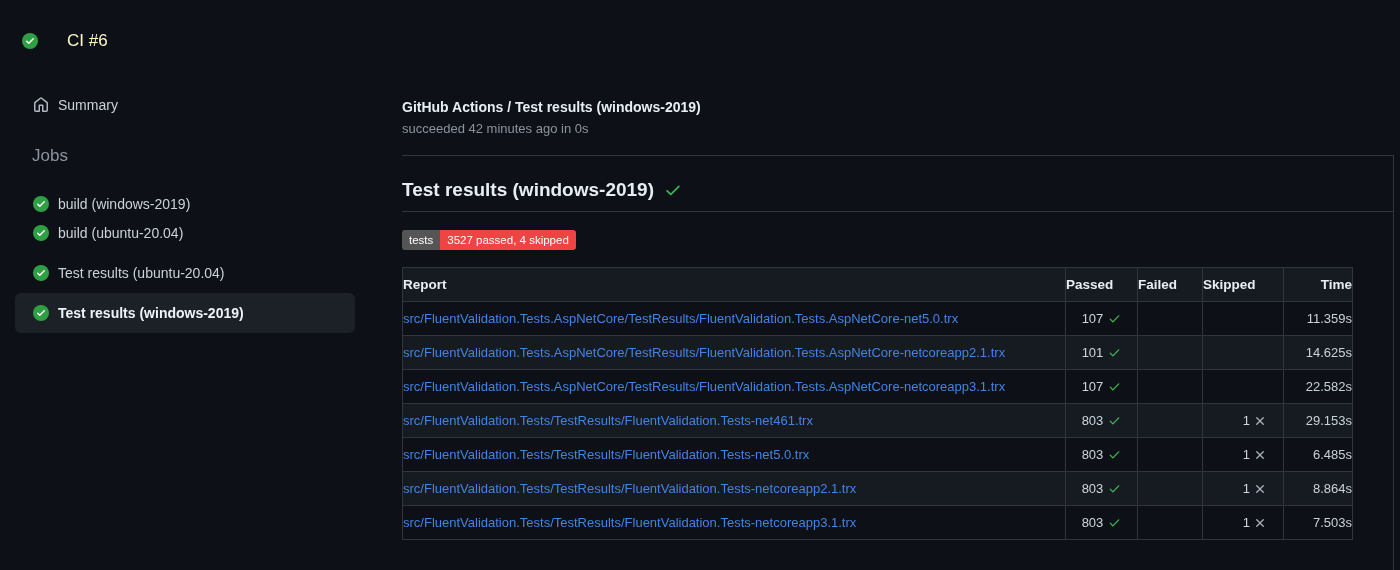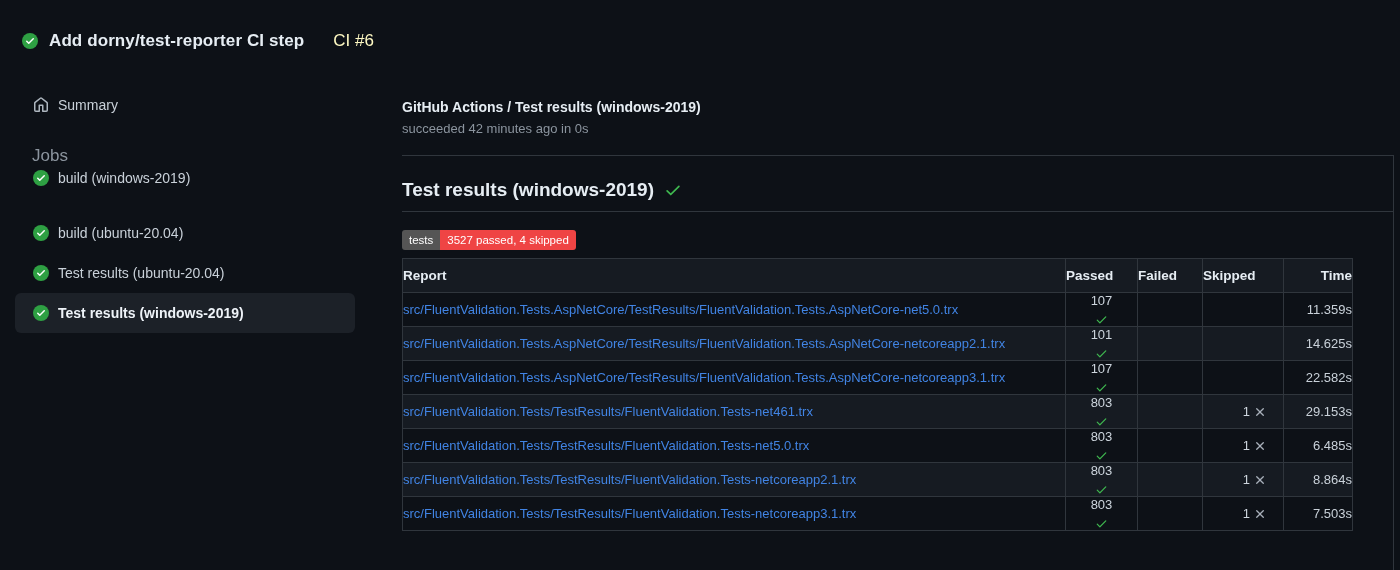--- a/index.html
+++ b/index.html
@@ -43,70 +43,69 @@
   .section-heading { top:179px; display:flex; align-items:center; gap:10px; }
   .section-heading .txt { font-size:19px; font-weight:bold; color:#e6edf3; }
   .section-heading .cc { width:18px; height:18px; }
 
   
   .badge { top:230px; height:20px; display:flex; border-radius:3px; overflow:hidden;
            font-size:11.5px; color:#ffffff; align-items:stretch; }
   .badge .seg { display:flex; align-items:center; padding:0 7px; }
 
   
-  .results-table { top:258px; border-collapse:collapse; table-layout:fixed;
+  .results-table { top:267px; border-collapse:collapse; table-layout:fixed;
                    width:950px; font-size:13px;padding-left:44px; }
   .results-table th, .results-table td {
     border:1px solid #30363d; height:34px; padding:0; vertical-align:middle;
     overflow:hidden; white-space:nowrap;
   }
   .results-table thead tr { background:#161b22; }
   .results-table tbody tr:nth-child(odd) { background:#0d1117; }
   .results-table tbody tr:nth-child(even) { background:#161b22; }
   .results-table th { font-size:13.5px; font-weight:bold; color:#e6edf3; }
   .th-report, .td-report { text-align:left; padding-left:15px; }
   .th-passed, .th-failed, .th-skipped { text-align:left; }
   .th-time, .td-time { text-align:right; padding-right:10px; color:#c9d1d9; }
   .td-report a { color:#4184e4; text-decoration:none; }
-  .td-passed .wrap { display:flex; align-items:center; justify-content:center; gap:5px;flex-direction:column; }
+  .td-passed .wrap { display:flex; align-items:center; justify-content:center; gap:5px; }
   .td-skipped .wrap { display:flex; align-items:center; justify-content:flex-end;
                       gap:3px; padding-right:16px; }
   .td-passed .num { color:#cdd5dd; }
   .td-skipped .num { color:#cdd5dd; }
   .cc.sm { width:13px; height:13px; }
   .cc.sm svg { width:13px; height:13px; }
   .cc.xm { width:14px; height:14px; }
   .cc.xm svg { width:14px; height:14px; }
 </style>
 </head>
 <body>
 
 <div class="abs run-header">
   <span class="cc">
   <svg width="16" height="16" viewBox="0 0 16 16">
         <circle cx="8" cy="8" r="8" fill="#2ea043"></circle>
         <path fill="#ffffff" d="M11.78 6.28a.75.75 0 0 0-1.06-1.06L6.75 9.19 5.28 7.72a.75.75 0 0 0-1.06 1.06l2 2a.75.75 0 0 0 1.06 0l4.5-4.5z"></path>
       </svg>
 </span>
-  <span class="run-title">Add dorny/test-reporter CI step</span>
   <span class="run-number">CI #6</span>
 </div>
 
 <div class="abs sidebar">
   <div class="side-item" style="top:10px">
     <span class="cc home-icon">
   <svg width="16" height="16" viewBox="0 0 16 16">
           <path d="M6.906.664a1.749 1.749 0 0 1 2.187 0l5.25 4.2c.415.332.657.835.657 1.367v7.019A1.75 1.75 0 0 1 13.25 15h-3.5a.75.75 0 0 1-.75-.75V9H7v5.25a.75.75 0 0 1-.75.75h-3.5A1.75 1.75 0 0 1 1 13.25V6.23c0-.531.242-1.034.657-1.366l5.25-4.2zm1.25 1.171a.25.25 0 0 0-.312 0l-5.25 4.2a.25.25 0 0 0-.094.196v7.019c0 .138.112.25.25.25H5.5V8.25a.75.75 0 0 1 .75-.75h3.5a.75.75 0 0 1 .75.75v5.25h2.75a.25.25 0 0 0 .25-.25V6.23a.25.25 0 0 0-.094-.195l-5.25-4.2z"></path>
         </svg>
 </span>
     <span>Summary</span>
   </div>
   <div class="jobs-label" style="top:71px">Jobs</div>
   <div>
-  <div class="side-item job-item" style="top: 83px; align-items: center;">
+  <div class="side-item job-item" style="top: 109px; align-items: center;">
     <span class="cc">
   <svg width="16" height="16" viewBox="0 0 16 16">
             <circle cx="8" cy="8" r="8" fill="#2ea043"></circle>
             <path fill="#ffffff" d="M11.78 6.28a.75.75 0 0 0-1.06-1.06L6.75 9.19 5.28 7.72a.75.75 0 0 0-1.06 1.06l2 2a.75.75 0 0 0 1.06 0l4.5-4.5z"></path>
           </svg>
 </span>
     <span class="job-label">build (windows-2019)</span>
   </div>
 
   <div class="side-item job-item" style="top: 138px;">

